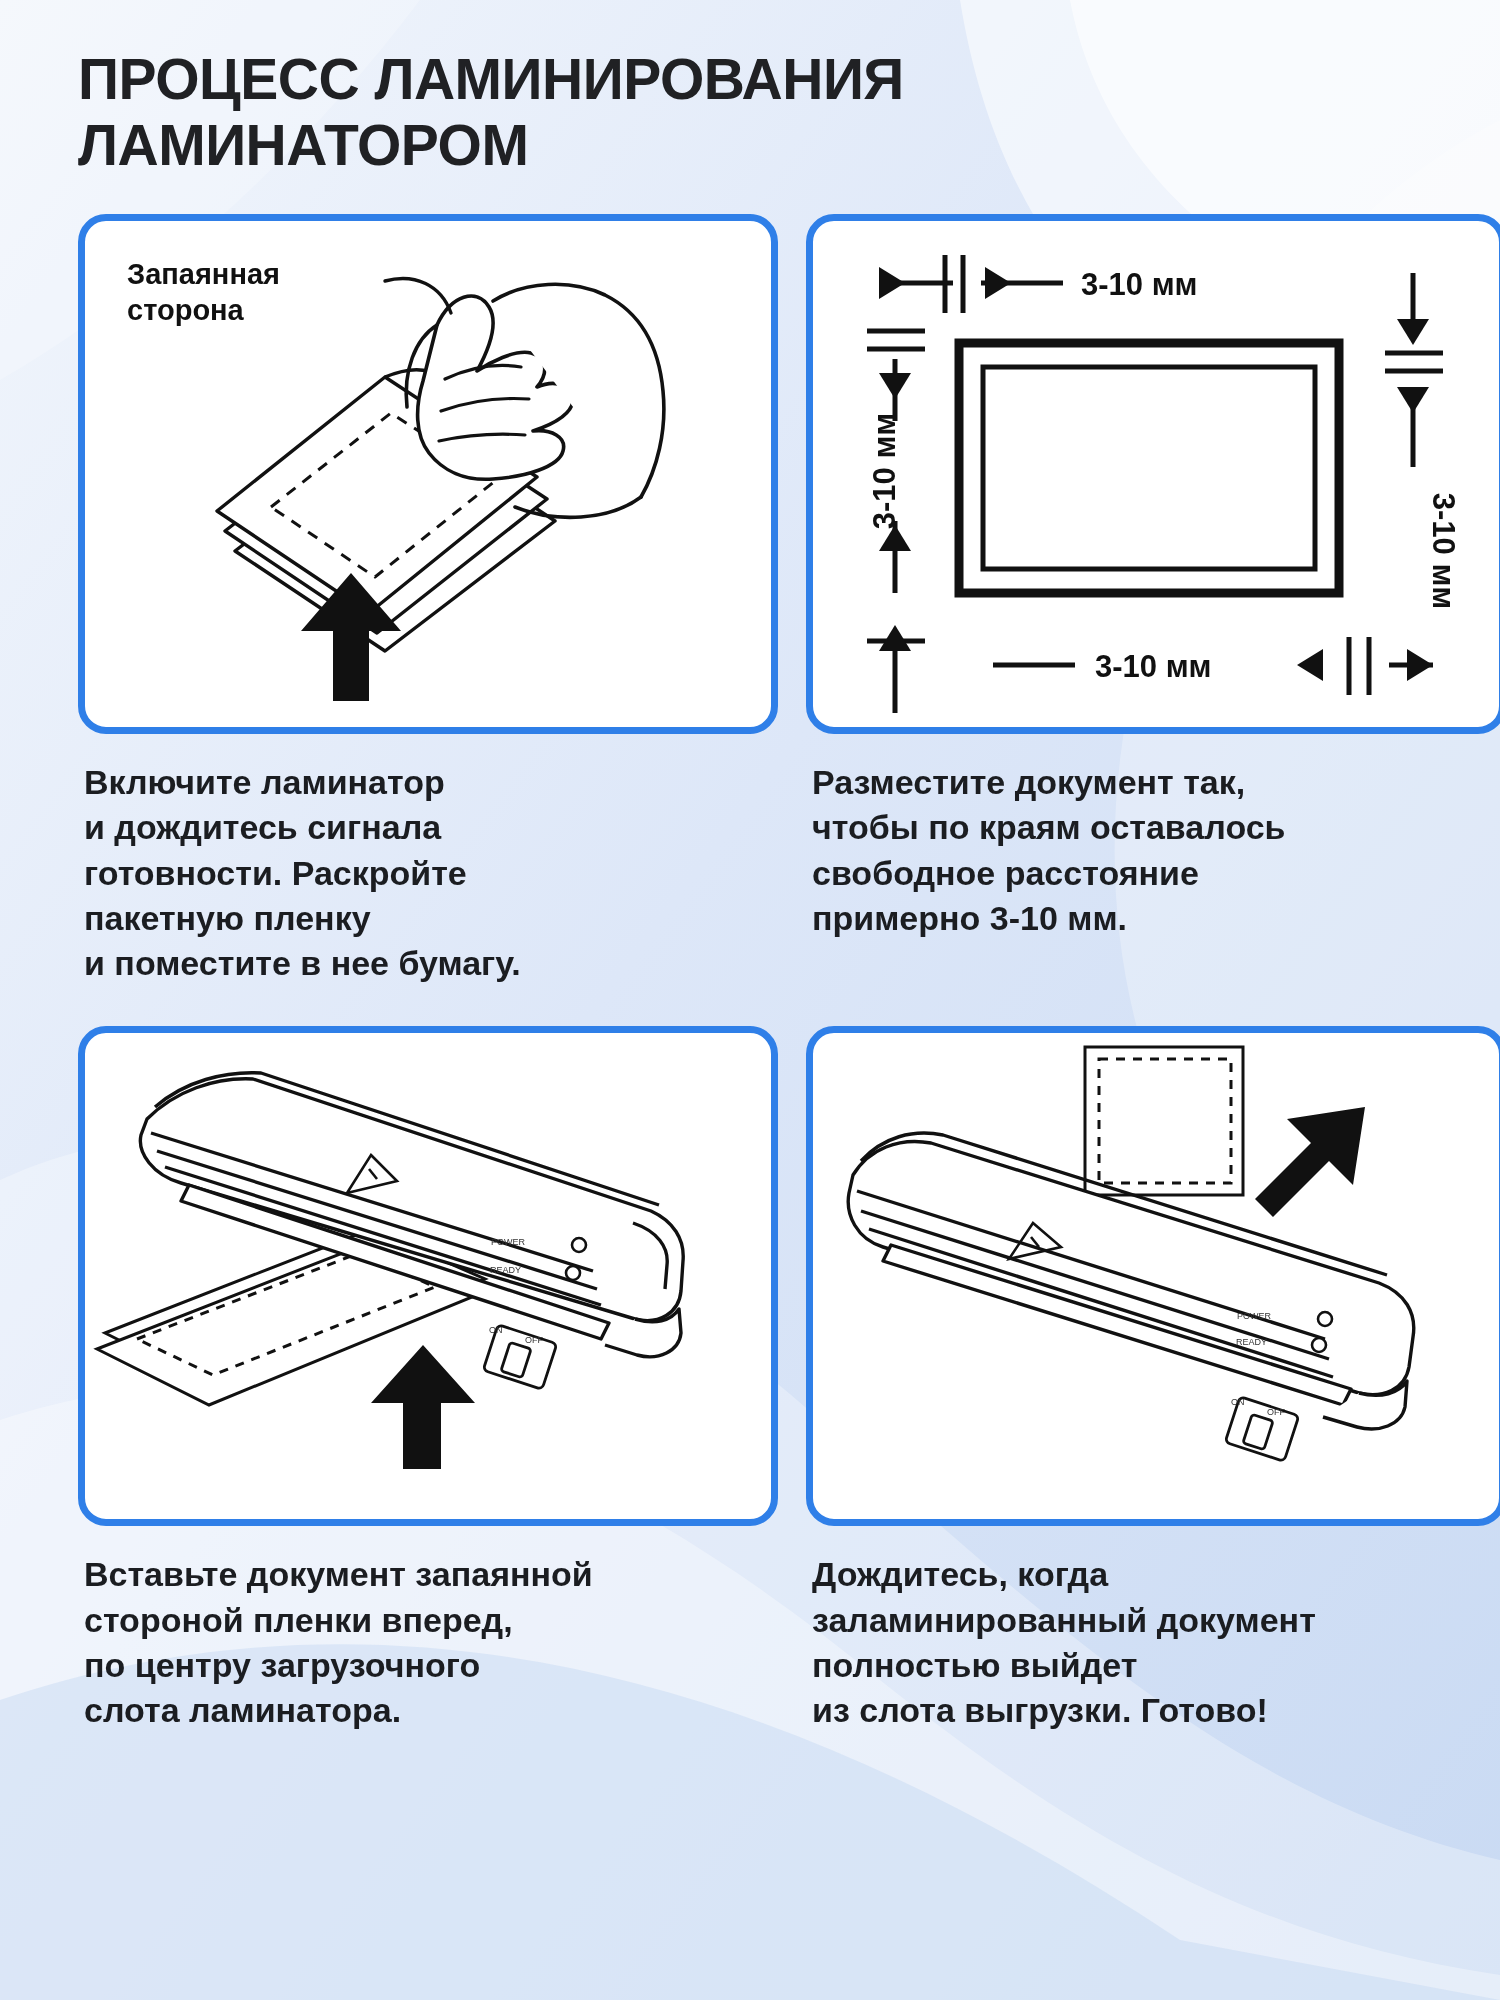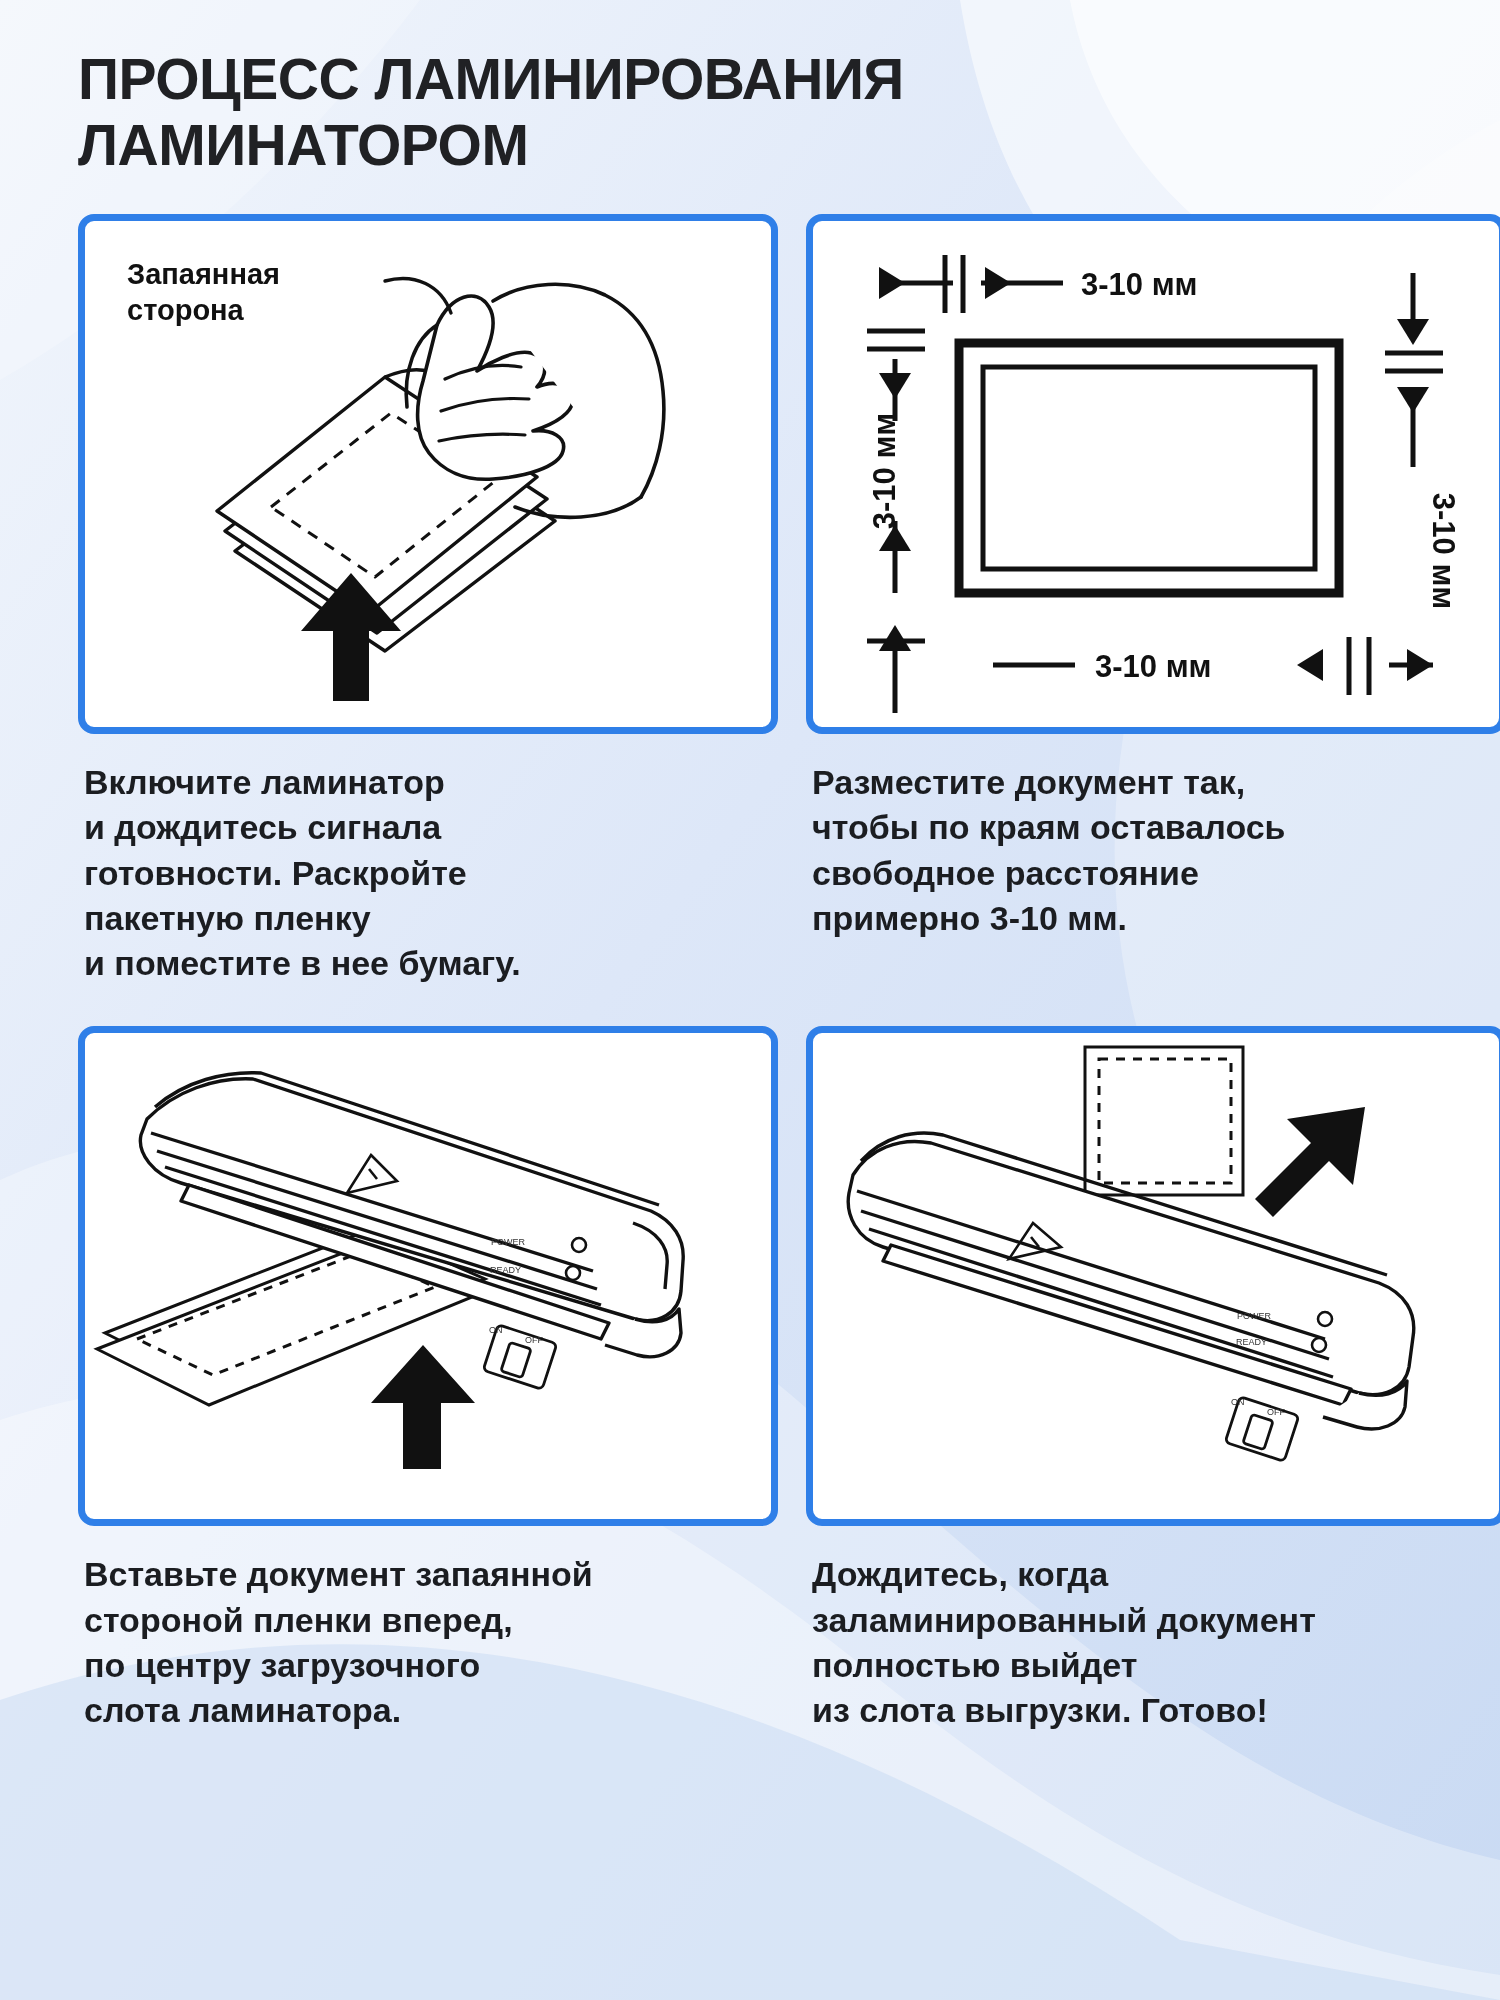--- a/index.html
+++ b/index.html
@@ -41,21 +41,21 @@
   .steps {
     display: grid;
     grid-template-columns: 700px 700px;
     column-gap: 28px;
     row-gap: 0;
   }
   .step { display: flex; flex-direction: column; }
 
   .panel {
     border: 7px solid #2f7fe8;
-    border-radius: 16px;
+    border-radius: 28px;
     background: #ffffff;
     height: 520px;
     position: relative;
     overflow: hidden;
   }
   .panel.short { height: 500px; }
 
   .caption {
     font-size: 34px;
     font-weight: 700;

